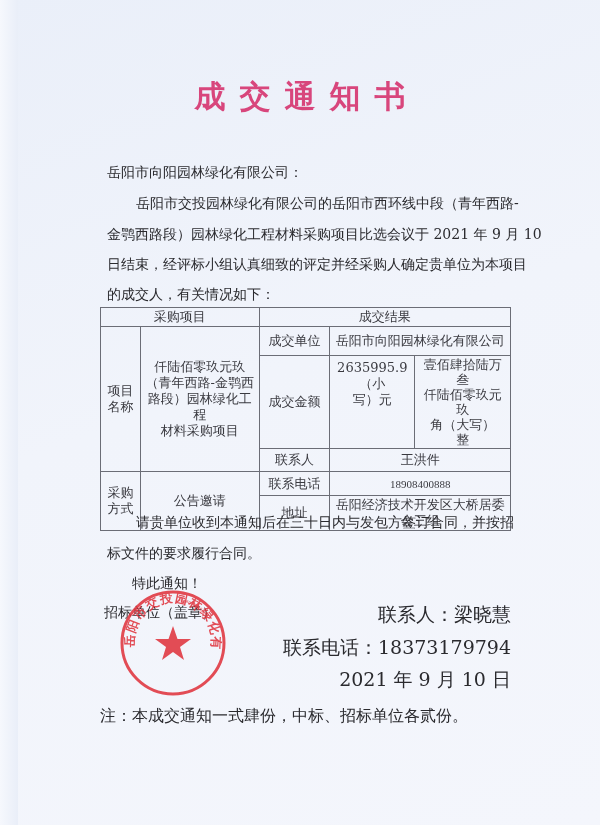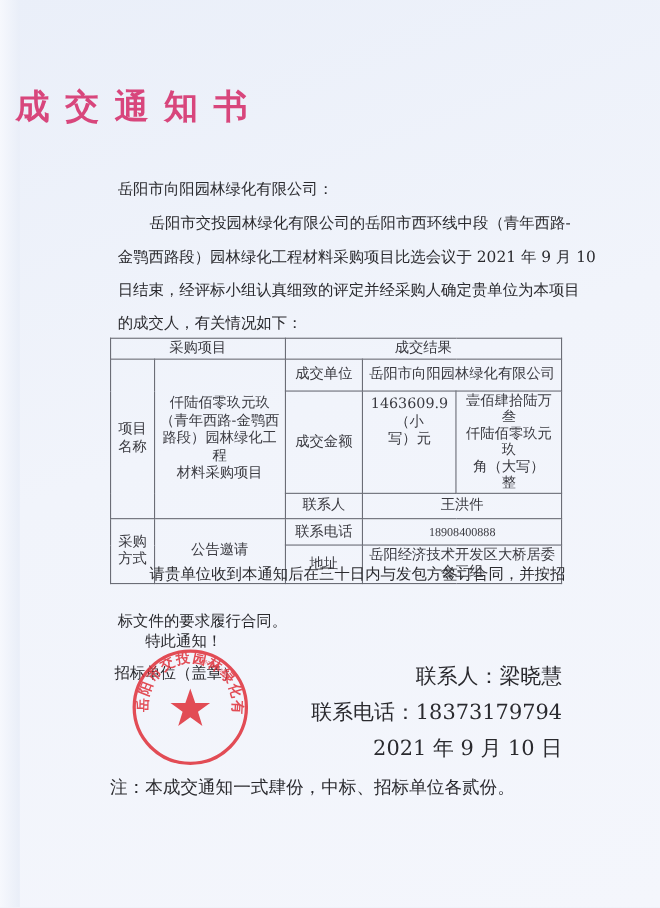--- a/index.html
+++ b/index.html
@@ -12,21 +12,21 @@
   }
   .page {
     position:absolute; left:0; top:0; width:600px; height:825px;
     background:linear-gradient(160deg,#eaeff9 0%,#f1f4fb 45%,#f4f6fc 100%);
   }
   .left-edge {
     position:absolute; left:0; top:0; width:18px; height:825px;
     background:linear-gradient(90deg,#f6f8fd,#e9eef8);
   }
   .title {
-    position:absolute; left:0; top:76px; width:600px; text-align:left;
+    position:absolute; left:0; top:76px; width:600px; text-align:center;
     font-family:"DejaVu Sans","Liberation Sans",sans-serif;
     font-weight:bold; font-size:31px; letter-spacing:14px;
     color:#d8467c; padding-left:14px;
   }
   .line {
     position:absolute; font-size:14px; white-space:nowrap; line-height:20px;
   }
   table.result {
     position:absolute; left:100px; top:307px; width:411px; border-collapse:collapse;
     font-size:13px; line-height:16px; color:#3a3a40;
@@ -81,21 +81,21 @@
         <div>（青年西路-金鹗西</div>
         <div>路段）园林绿化工程</div>
         <div>材料采购项目</div>
       </td>
       <td>成交单位</td>
       <td colspan="2">岳阳市向阳园林绿化有限公司</td>
     </tr>
     <tr style="height:63px;">
       <td>成交金额</td>
       <td style="vertical-align:top; padding-top:4px;">
-        <div>1463609.9（小</div>
+        <div>2635995.9（小</div>
         <div>写）元</div>
       </td>
       <td style="line-height:15px;">
         <div>壹佰肆拾陆万叁</div>
         <div>仟陆佰零玖元玖</div>
         <div>角（大写）</div>
         <div>整</div>
       </td>
     </tr>
     <tr style="height:23px;">
@@ -112,21 +112,21 @@
       <td colspan="2" class="small-num">18908400888</td>
     </tr>
     <tr style="height:31px;">
       <td>地址</td>
       <td colspan="2" class="addr">岳阳经济技术开发区大桥居委会三组</td>
     </tr>
   </tbody>
     </table>
 
   <div class="line" style="left:136px; top:512px;">请贵单位收到本通知后在三十日内与发包方签订合同，并按招</div>
-  <div class="line" style="left:107px; top:543px;margin-top:12px;">标文件的要求履行合同。</div>
+  <div class="line" style="left:107px; top:543px;">标文件的要求履行合同。</div>
 
   <div class="line" style="left:132px; top:573px;">特此通知！</div>
   <div class="line" style="left:104px; top:602px;">招标单位（盖章）</div>
 
   <div class="right-block" style="top:602px;">联系人：梁晓慧</div>
   <div class="right-block" style="top:635px;">联系电话：18373179794</div>
   <div class="right-block" style="top:667px;">2021 年 9 月 10 日</div>
 
   <svg class="seal" viewBox="0 0 110 110">
     <defs>

